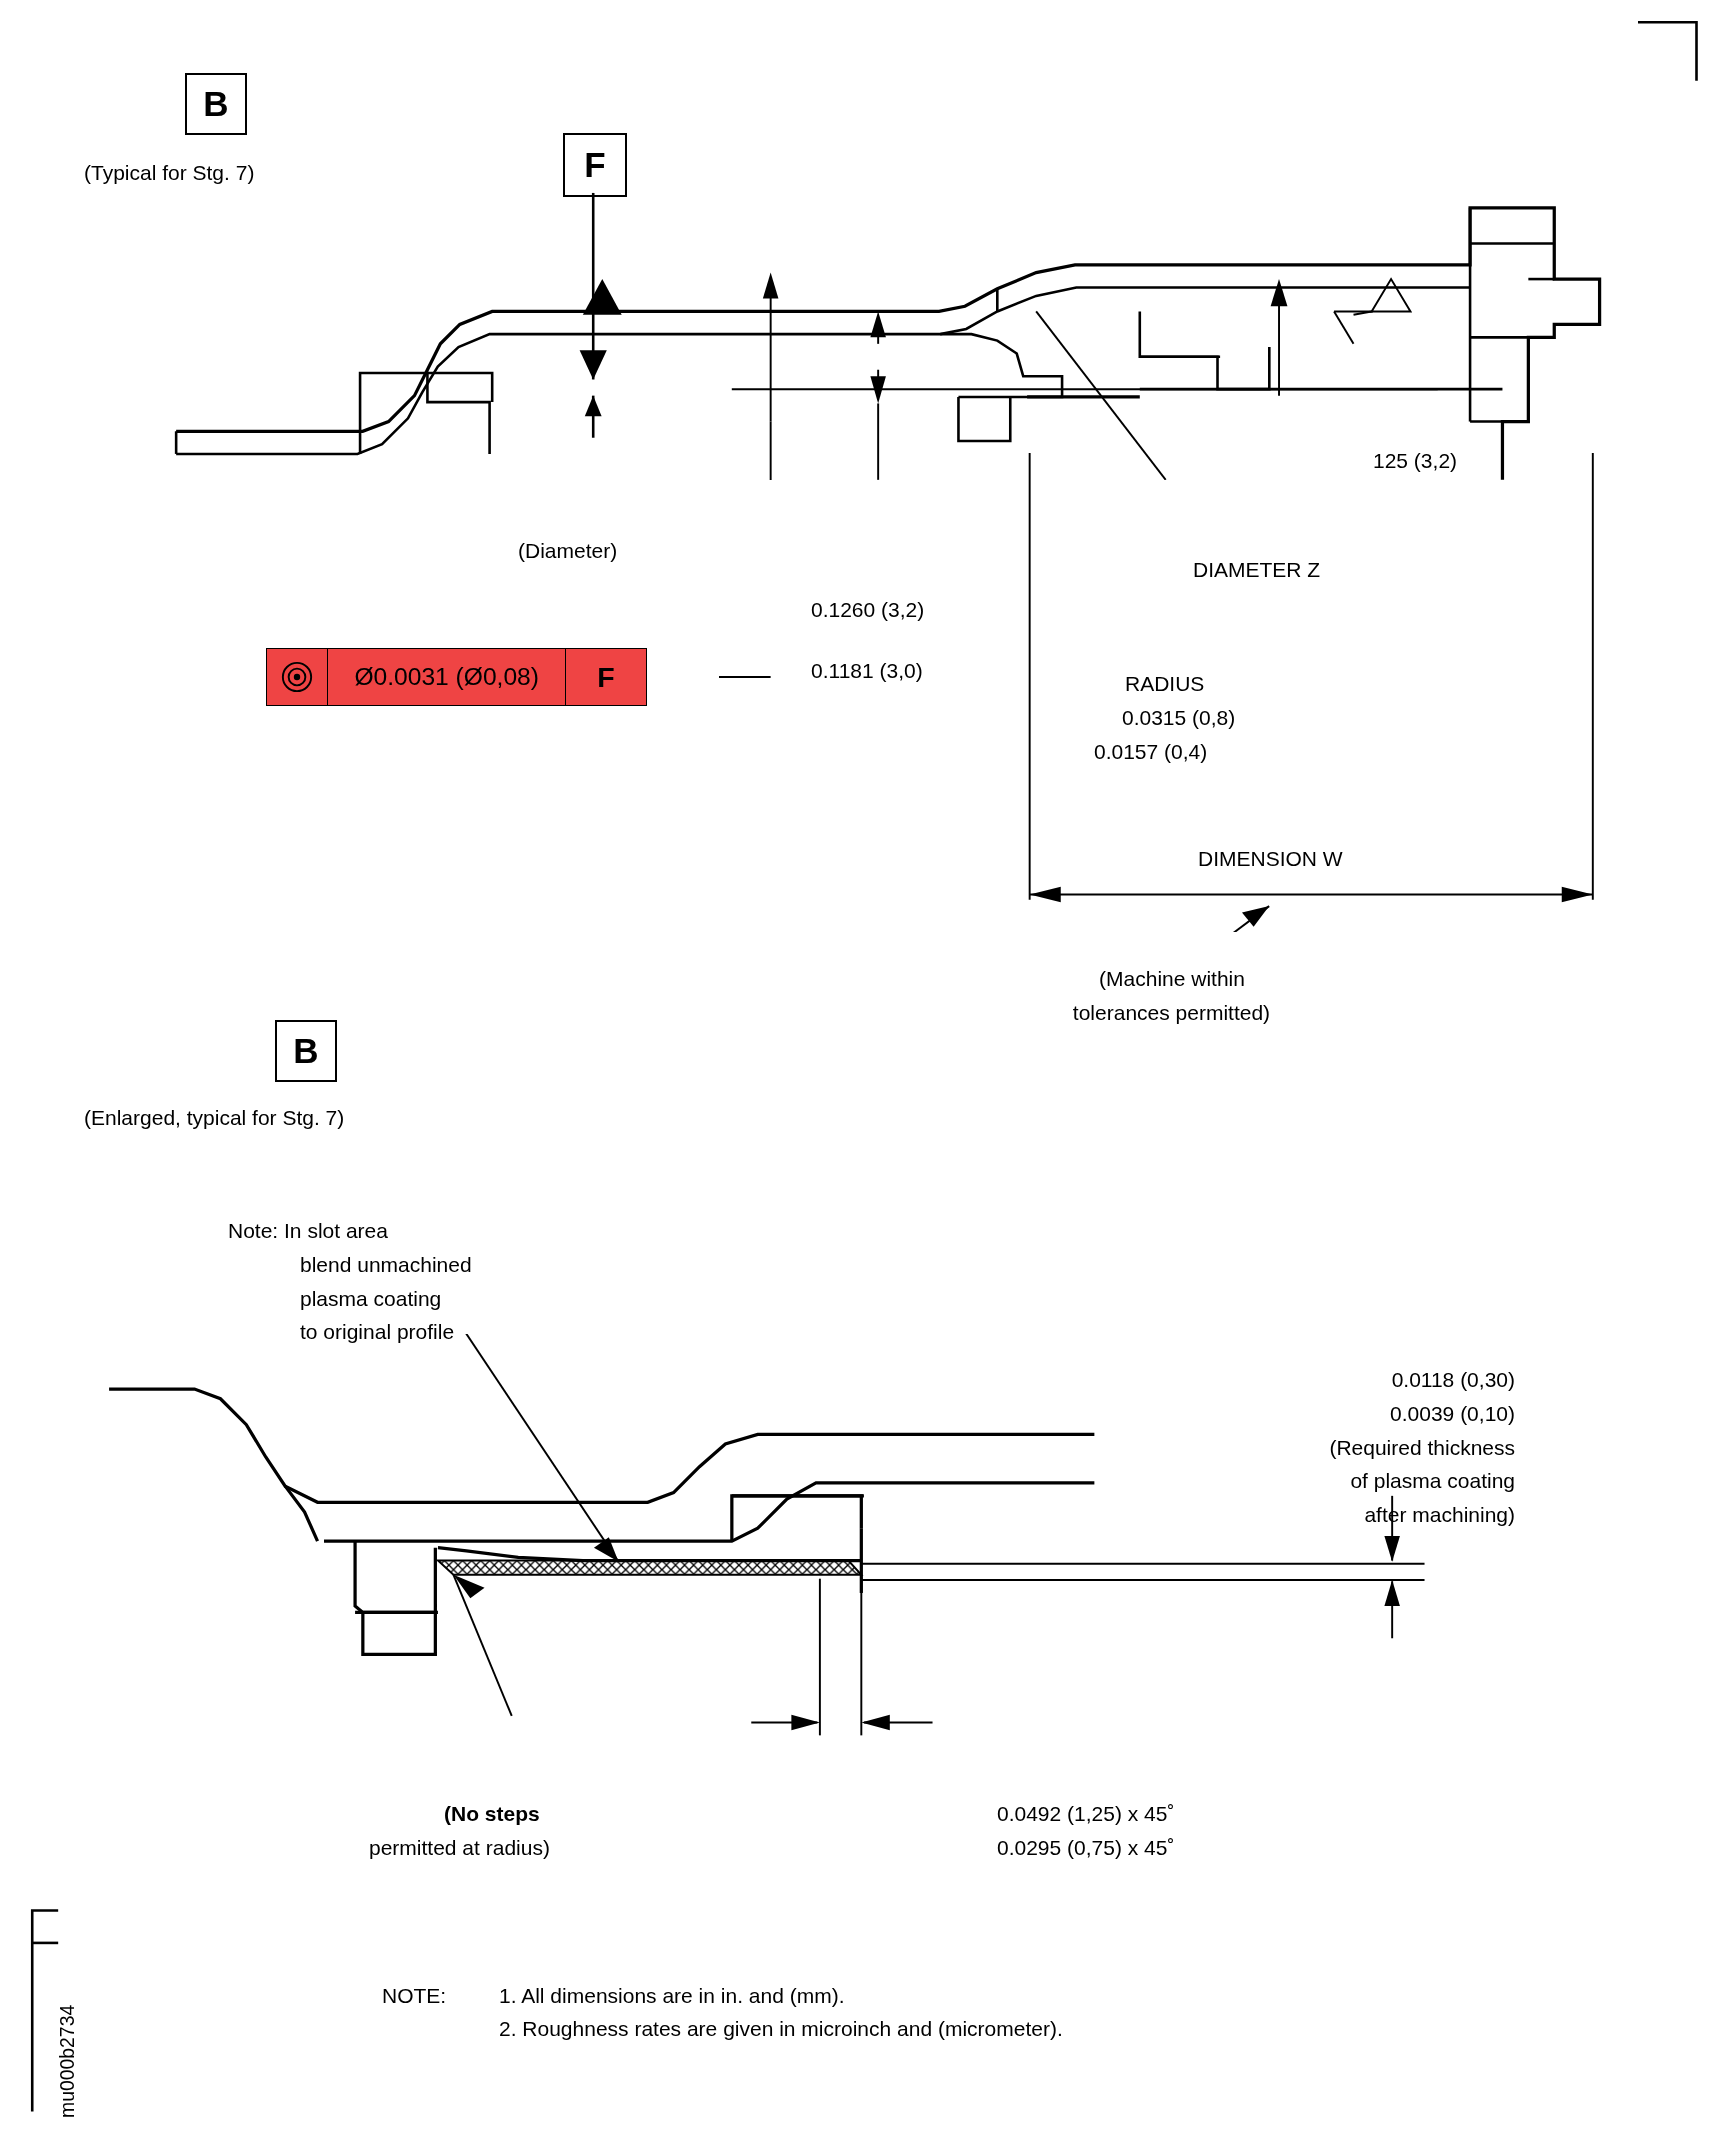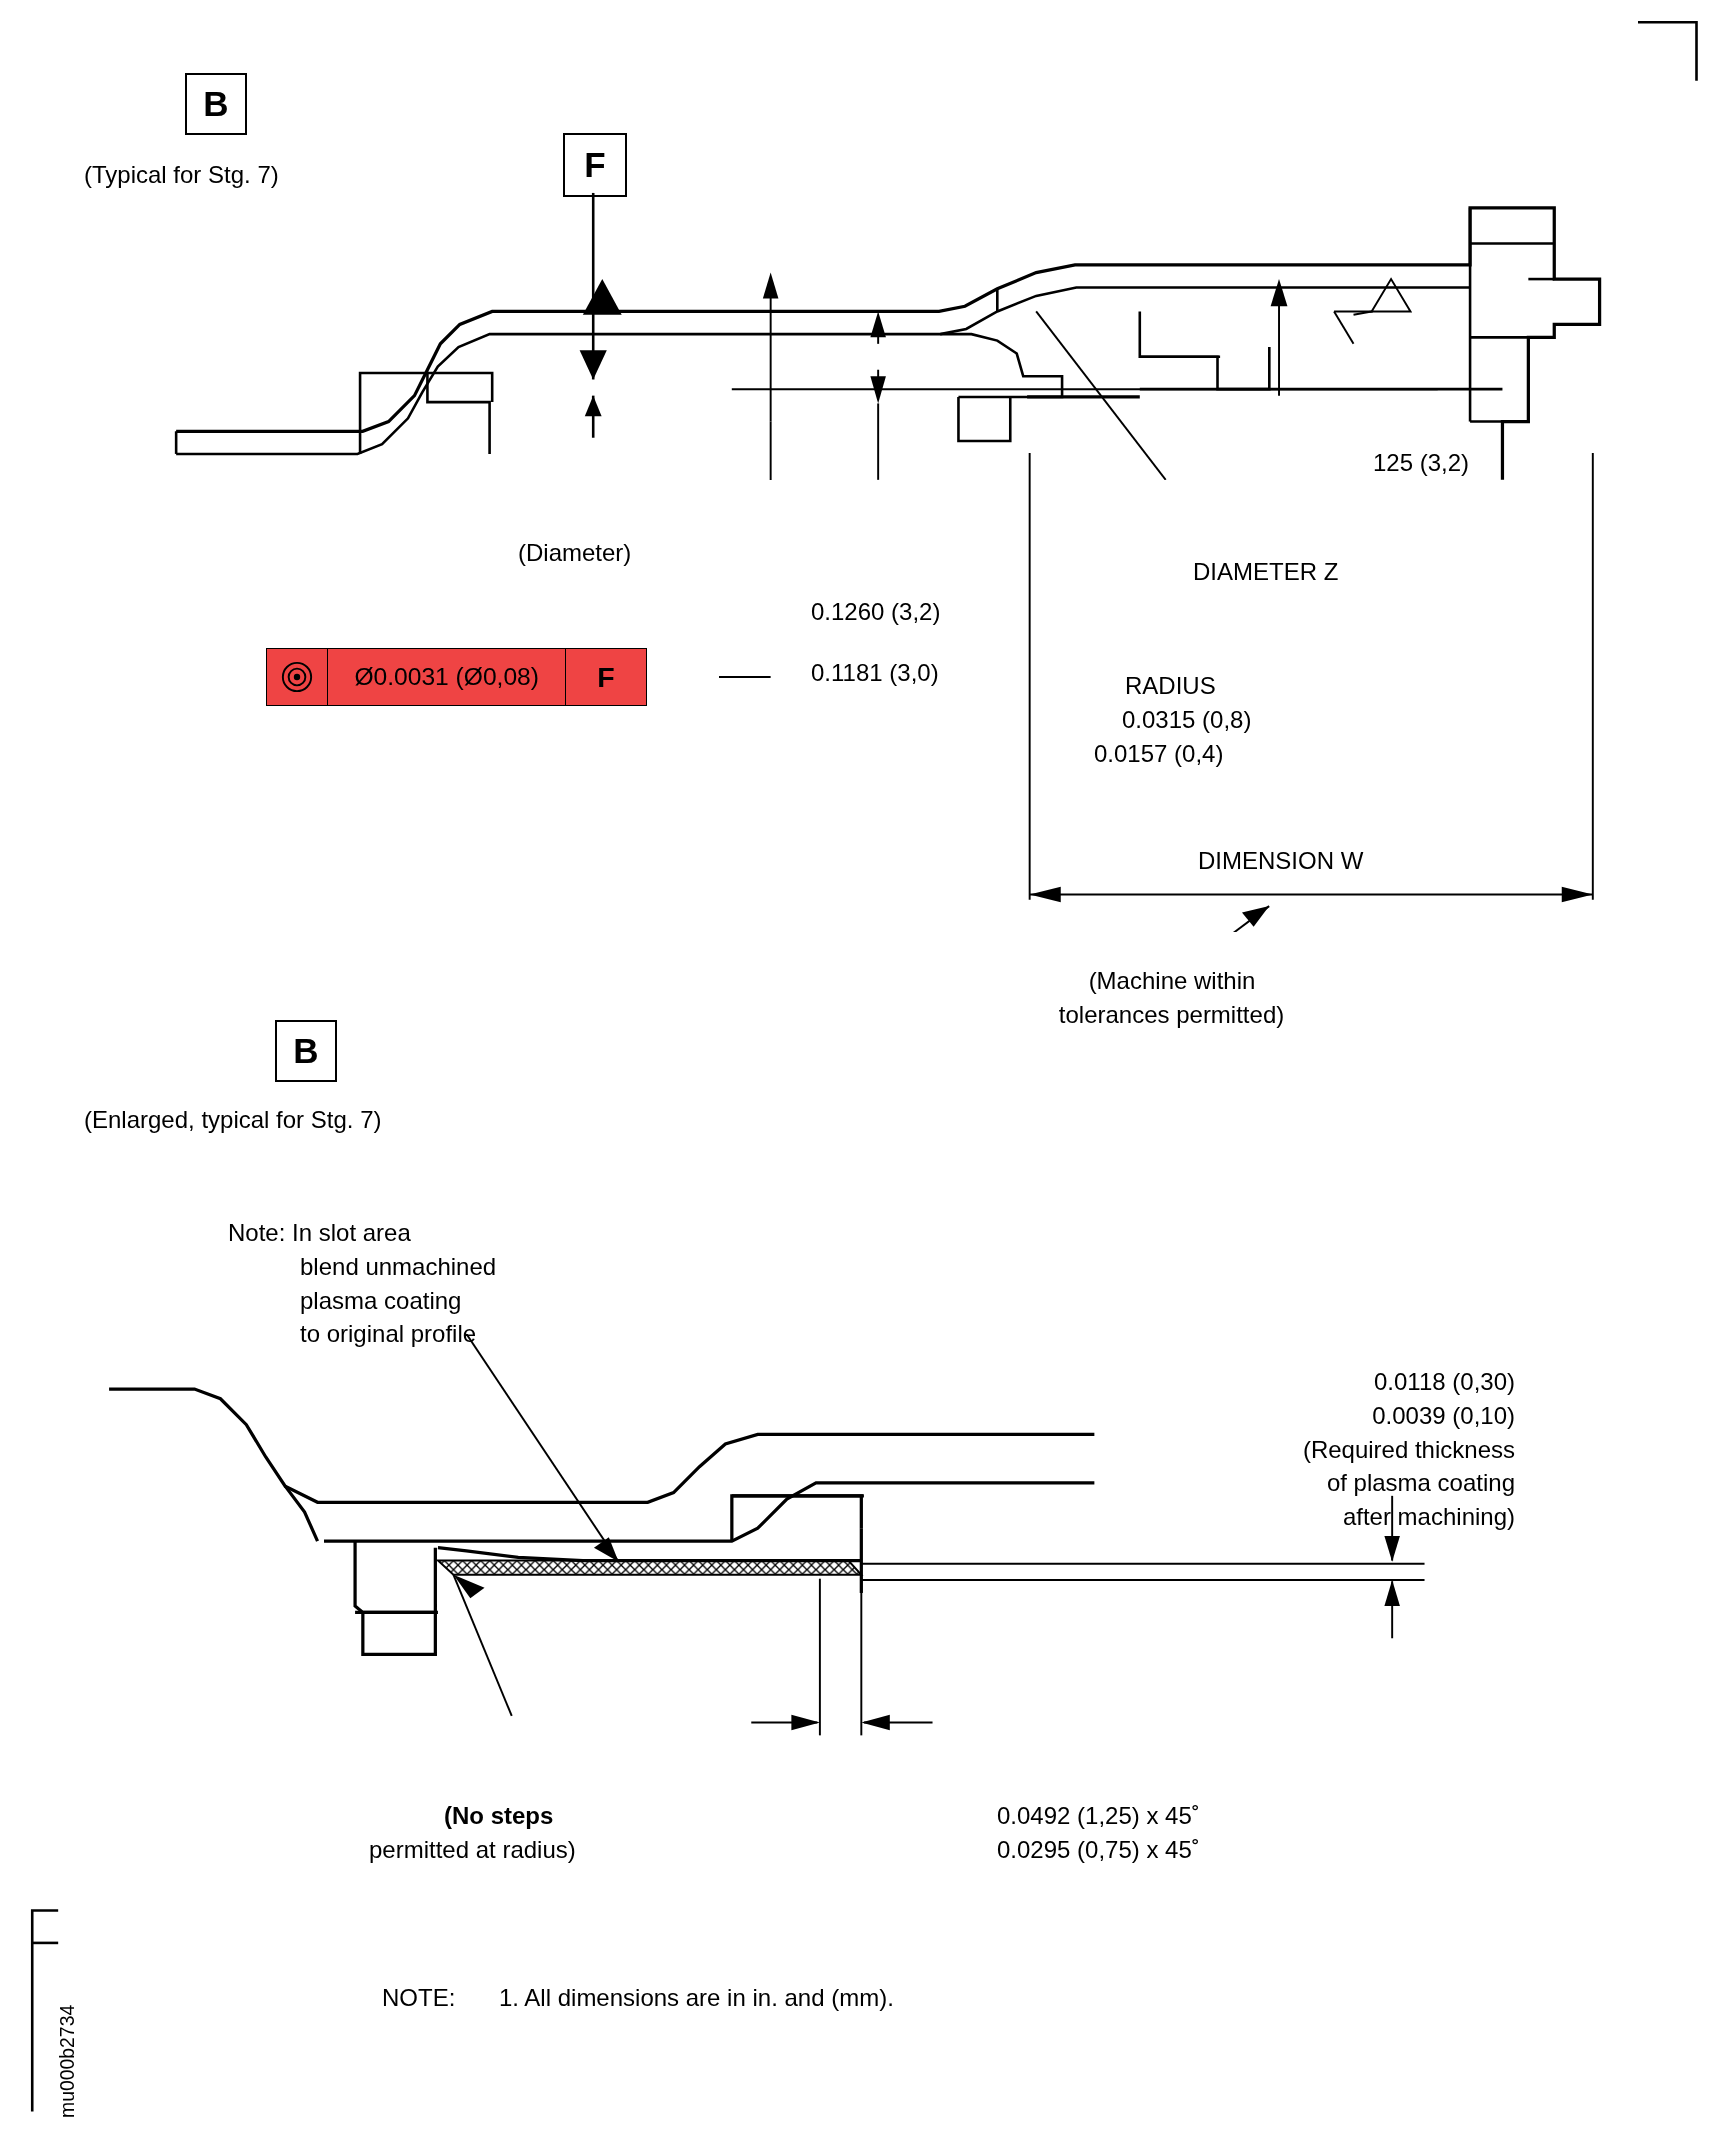--- a/index.html
+++ b/index.html
@@ -18,21 +18,21 @@
     background: #ffffff;
     overflow: hidden;
   }
   .abs { position: absolute; }
   .txt {
     position: absolute;
     white-space: pre;
     line-height: 1.30;
     color: #000;
   }
-  .t-md { font-size: 24px; }
+  .t-md { font-size: 21px; }
   .center { text-align: center; }
   .right { text-align: right; }
 
   
   .datum-box {
     position: absolute;
     border: 2.6px solid #000;
     display: flex;
     align-items: center;
     justify-content: center;
@@ -265,20 +265,21 @@
   <div class="txt t-md right" style="left:1101px; top:1501px; width:414px;">after machining)</div>
 
   <div class="txt t-md" style="left:444px; top:1800px;font-weight:bold;">(No steps</div>
   <div class="txt t-md" style="left:369px; top:1834px;">permitted at radius)</div>
 
   <div class="txt t-md" style="left:997px; top:1800px;">0.0492 (1,25) x 45˚</div>
   <div class="txt t-md" style="left:997px; top:1834px;">0.0295 (0,75) x 45˚</div>
 
   <div class="txt t-md" style="left:382px; top:1982px;">NOTE:</div>
   <div class="txt t-md" style="left:499px; top:1982px;">1. All dimensions are in in. and (mm).</div>
+  <div class="txt t-md" style="left:499px; top:2015px;">2. Roughness rates are given in microinch and (micrometer).</div>
 
   <svg class="abs" style="left:27px; top:1904px;" width="39" height="214" viewBox="0 0 60 330">
     <path class="ln w4" d="M48 10 H8 V320"></path>
     <path class="ln w4" d="M8 60 H48"></path>
   </svg>
   <div class="side-label" style="left:56px; top:2118px;">mu000b2734</div>
 
 </div>
 
 

